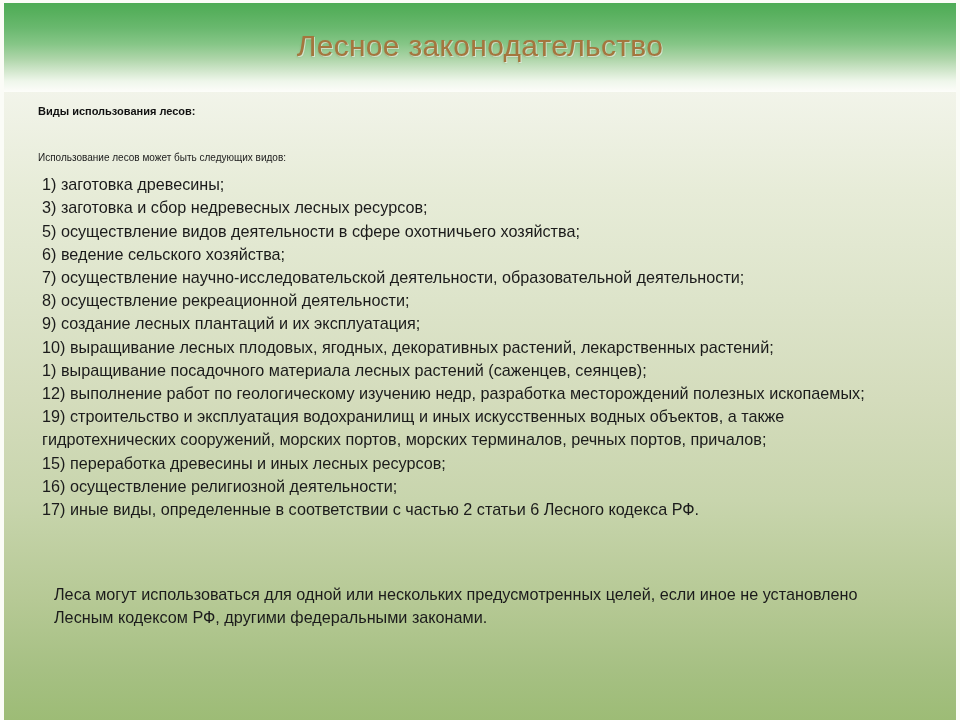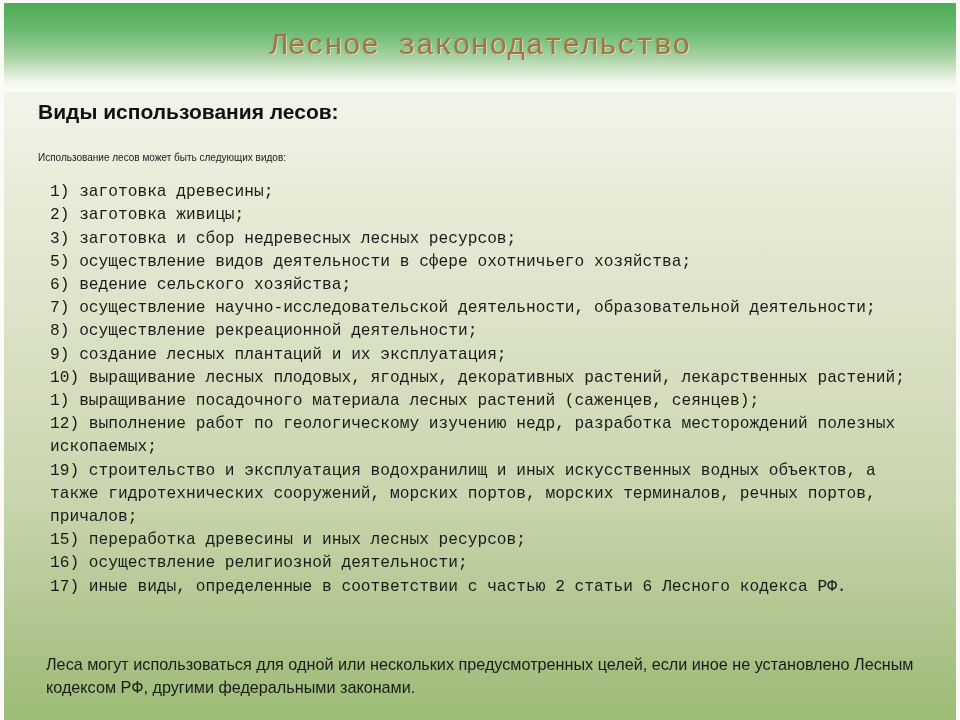--- a/index.html
+++ b/index.html
@@ -66,21 +66,21 @@
       #fdfdfa 100%);
     z-index: 2;
   }
 
   #header-title {
     position: absolute;
     left: 0;
     top: 28px;
     width: 960px;
     text-align: center;
-    font-family: Liberation Mono, monospace;
+    font-family: Liberation Sans, sans-serif;
     font-size: 30px;
     line-height: 36px;
     letter-spacing: 0.3px;
     color: #a4763e;
     text-shadow: 1px 1px 0 rgba(255,255,255,0.55),
                  0 1px 2px rgba(120,90,40,0.30);
     white-space: nowrap;
     z-index: 3;
   }
 
@@ -91,74 +91,72 @@
     top: 100px;
     width: 884px;
     z-index: 3;
     color: #1b1b1b;
     font-size: 16.2px;
     line-height: 23.2px;
   }
 
   .lead-heading {
     font-weight: bold;
-    font-size: 21px;
+    font-size: 11px;
     line-height: 23px;
     margin: 0 0 23px 0;
     color: #111111;
   }
 
   .intro-line {
     margin: 0;
     font-size: 10px;
     line-height: 23.2px;
   }
 
   ol.use-list {
     list-style: none;
-    margin: 12px;
+    margin: 4px;
     padding: 0;
-    font-family: Liberation Mono, monospace;
   }
 
   ol.use-list li {
     margin: 0;
     padding: 0;
     font-size: 16.2px;
     line-height: 23.2px;
   }
 
   .closing-block {
     margin: 23px 0 0 0;
     padding-top: 23px;
     font-size: 16.2px;
     line-height: 23.2px;
   }
   .closing-block p {
-    margin: 8px;
+    margin: 16px;
   }
 </style>
 </head>
 <body>
 
 <div id="slide">
 
   <div id="header"></div>
 
   <div id="header-title">Лесное законодательство</div>
 
   <div id="content">
 
     <p class="lead-heading">Виды использования лесов:</p>
 
     <p class="intro-line">Использование лесов может быть следующих видов:</p>
 
     <ol class="use-list" id="use-list">
         <li>1) заготовка древесины;</li>
-        <li>2) заготовка живицы;</li>
         <li>3) заготовка и сбор недревесных лесных ресурсов;</li>
         <li>5) осуществление видов деятельности в сфере охотничьего хозяйства;</li>
         <li>6) ведение сельского хозяйства;</li>
         <li>7) осуществление научно-исследовательской деятельности, образовательной деятельности;</li>
         <li>8) осуществление рекреационной деятельности;</li>
         <li>9) создание лесных плантаций и их эксплуатация;</li>
         <li>10) выращивание лесных плодовых, ягодных, декоративных растений, лекарственных растений;</li>
         <li>1) выращивание посадочного материала лесных растений (саженцев, сеянцев);</li>
         <li>12) выполнение работ по геологическому изучению недр, разработка месторождений полезных ископаемых;</li>
         <li>19) строительство и эксплуатация водохранилищ и иных искусственных водных объектов, а также гидротехнических сооружений, морских портов, морских терминалов, речных портов, причалов;</li>

